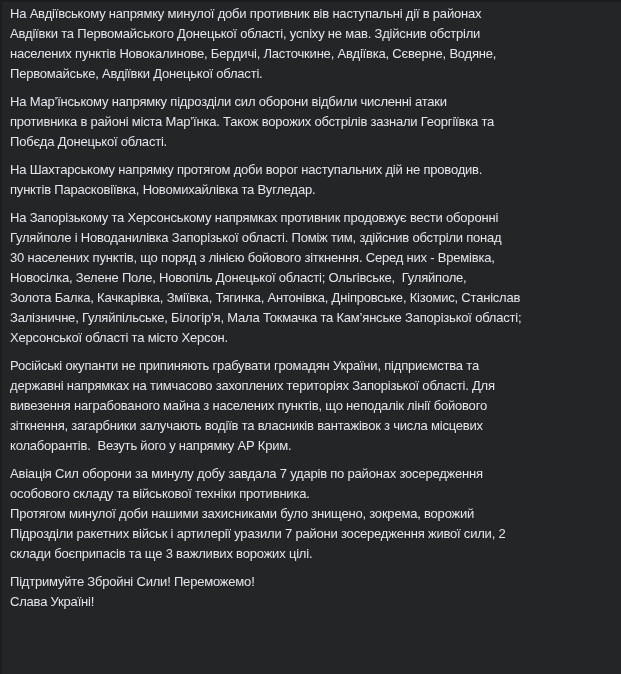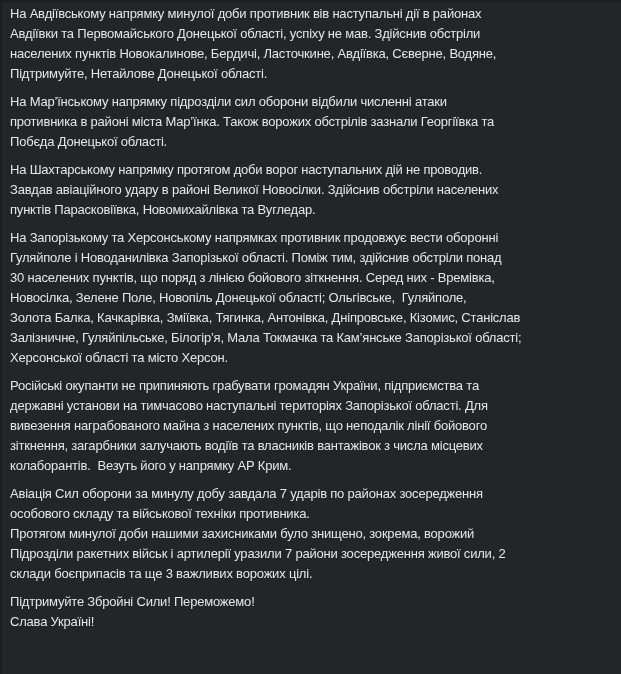--- a/index.html
+++ b/index.html
@@ -31,44 +31,43 @@
   }
 </style>
 </head>
 <body style="background: rgb(36, 37, 38);">
 
 <div class="post-text" id="post-text" style="color: rgb(228, 230, 235);">
     <div class="paragraph">
       <div class="line">На Авдіївському напрямку минулої доби противник вів наступальні дії в районах</div>
       <div class="line">Авдіївки та Первомайського Донецької області, успіху не мав. Здійснив обстріли</div>
       <div class="line">населених пунктів Новокалинове, Бердичі, Ласточкине, Авдіївка, Сєверне, Водяне,</div>
-      <div class="line">Підтримуйте, Нетайлове Донецької області.</div>
+      <div class="line">Первомайське, Авдіївки Донецької області.</div>
     </div>
     <div class="paragraph">
       <div class="line">На Мар’їнському напрямку підрозділи сил оборони відбили численні атаки</div>
       <div class="line">противника в районі міста Мар’їнка. Також ворожих обстрілів зазнали Георгіївка та</div>
       <div class="line">Побєда Донецької області.</div>
     </div>
     <div class="paragraph">
       <div class="line">На Шахтарському напрямку протягом доби ворог наступальних дій не проводив.</div>
-      <div class="line">Завдав авіаційного удару в районі Великої Новосілки. Здійснив обстріли населених</div>
       <div class="line">пунктів Парасковіївка, Новомихайлівка та Вугледар.</div>
     </div>
     <div class="paragraph">
       <div class="line">На Запорізькому та Херсонському напрямках противник продовжує вести оборонні</div>
       <div class="line">Гуляйполе і Новоданилівка Запорізької області. Поміж тим, здійснив обстріли понад</div>
       <div class="line">30 населених пунктів, що поряд з лінією бойового зіткнення. Серед них - Времівка,</div>
       <div class="line">Новосілка, Зелене Поле, Новопіль Донецької області; Ольгівське,  Гуляйполе,</div>
       <div class="line">Золота Балка, Качкарівка, Зміївка, Тягинка, Антонівка, Дніпровське, Кізомис, Станіслав</div>
       <div class="line">Залізничне, Гуляйпільське, Білогір’я, Мала Токмачка та Кам’янське Запорізької області;</div>
       <div class="line">Херсонської області та місто Херсон.</div>
     </div>
     <div class="paragraph">
       <div class="line">Російські окупанти не припиняють грабувати громадян України, підприємства та</div>
-      <div class="line">державні установи на тимчасово наступальні територіях Запорізької області. Для</div>
+      <div class="line">державні напрямках на тимчасово захоплених територіях Запорізької області. Для</div>
       <div class="line">вивезення награбованого майна з населених пунктів, що неподалік лінії бойового</div>
       <div class="line">зіткнення, загарбники залучають водіїв та власників вантажівок з числа місцевих</div>
       <div class="line">колаборантів.  Везуть його у напрямку АР Крим.</div>
     </div>
     <div class="paragraph">
       <div class="line">Авіація Сил оборони за минулу добу завдала 7 ударів по районах зосередження</div>
       <div class="line">особового складу та військової техніки противника.</div>
       <div class="line">Протягом минулої доби нашими захисниками було знищено, зокрема, ворожий</div>
       <div class="line">Підрозділи ракетних військ і артилерії уразили 7 райони зосередження живої сили, 2</div>
       <div class="line">склади боєприпасів та ще 3 важливих ворожих цілі.</div>

